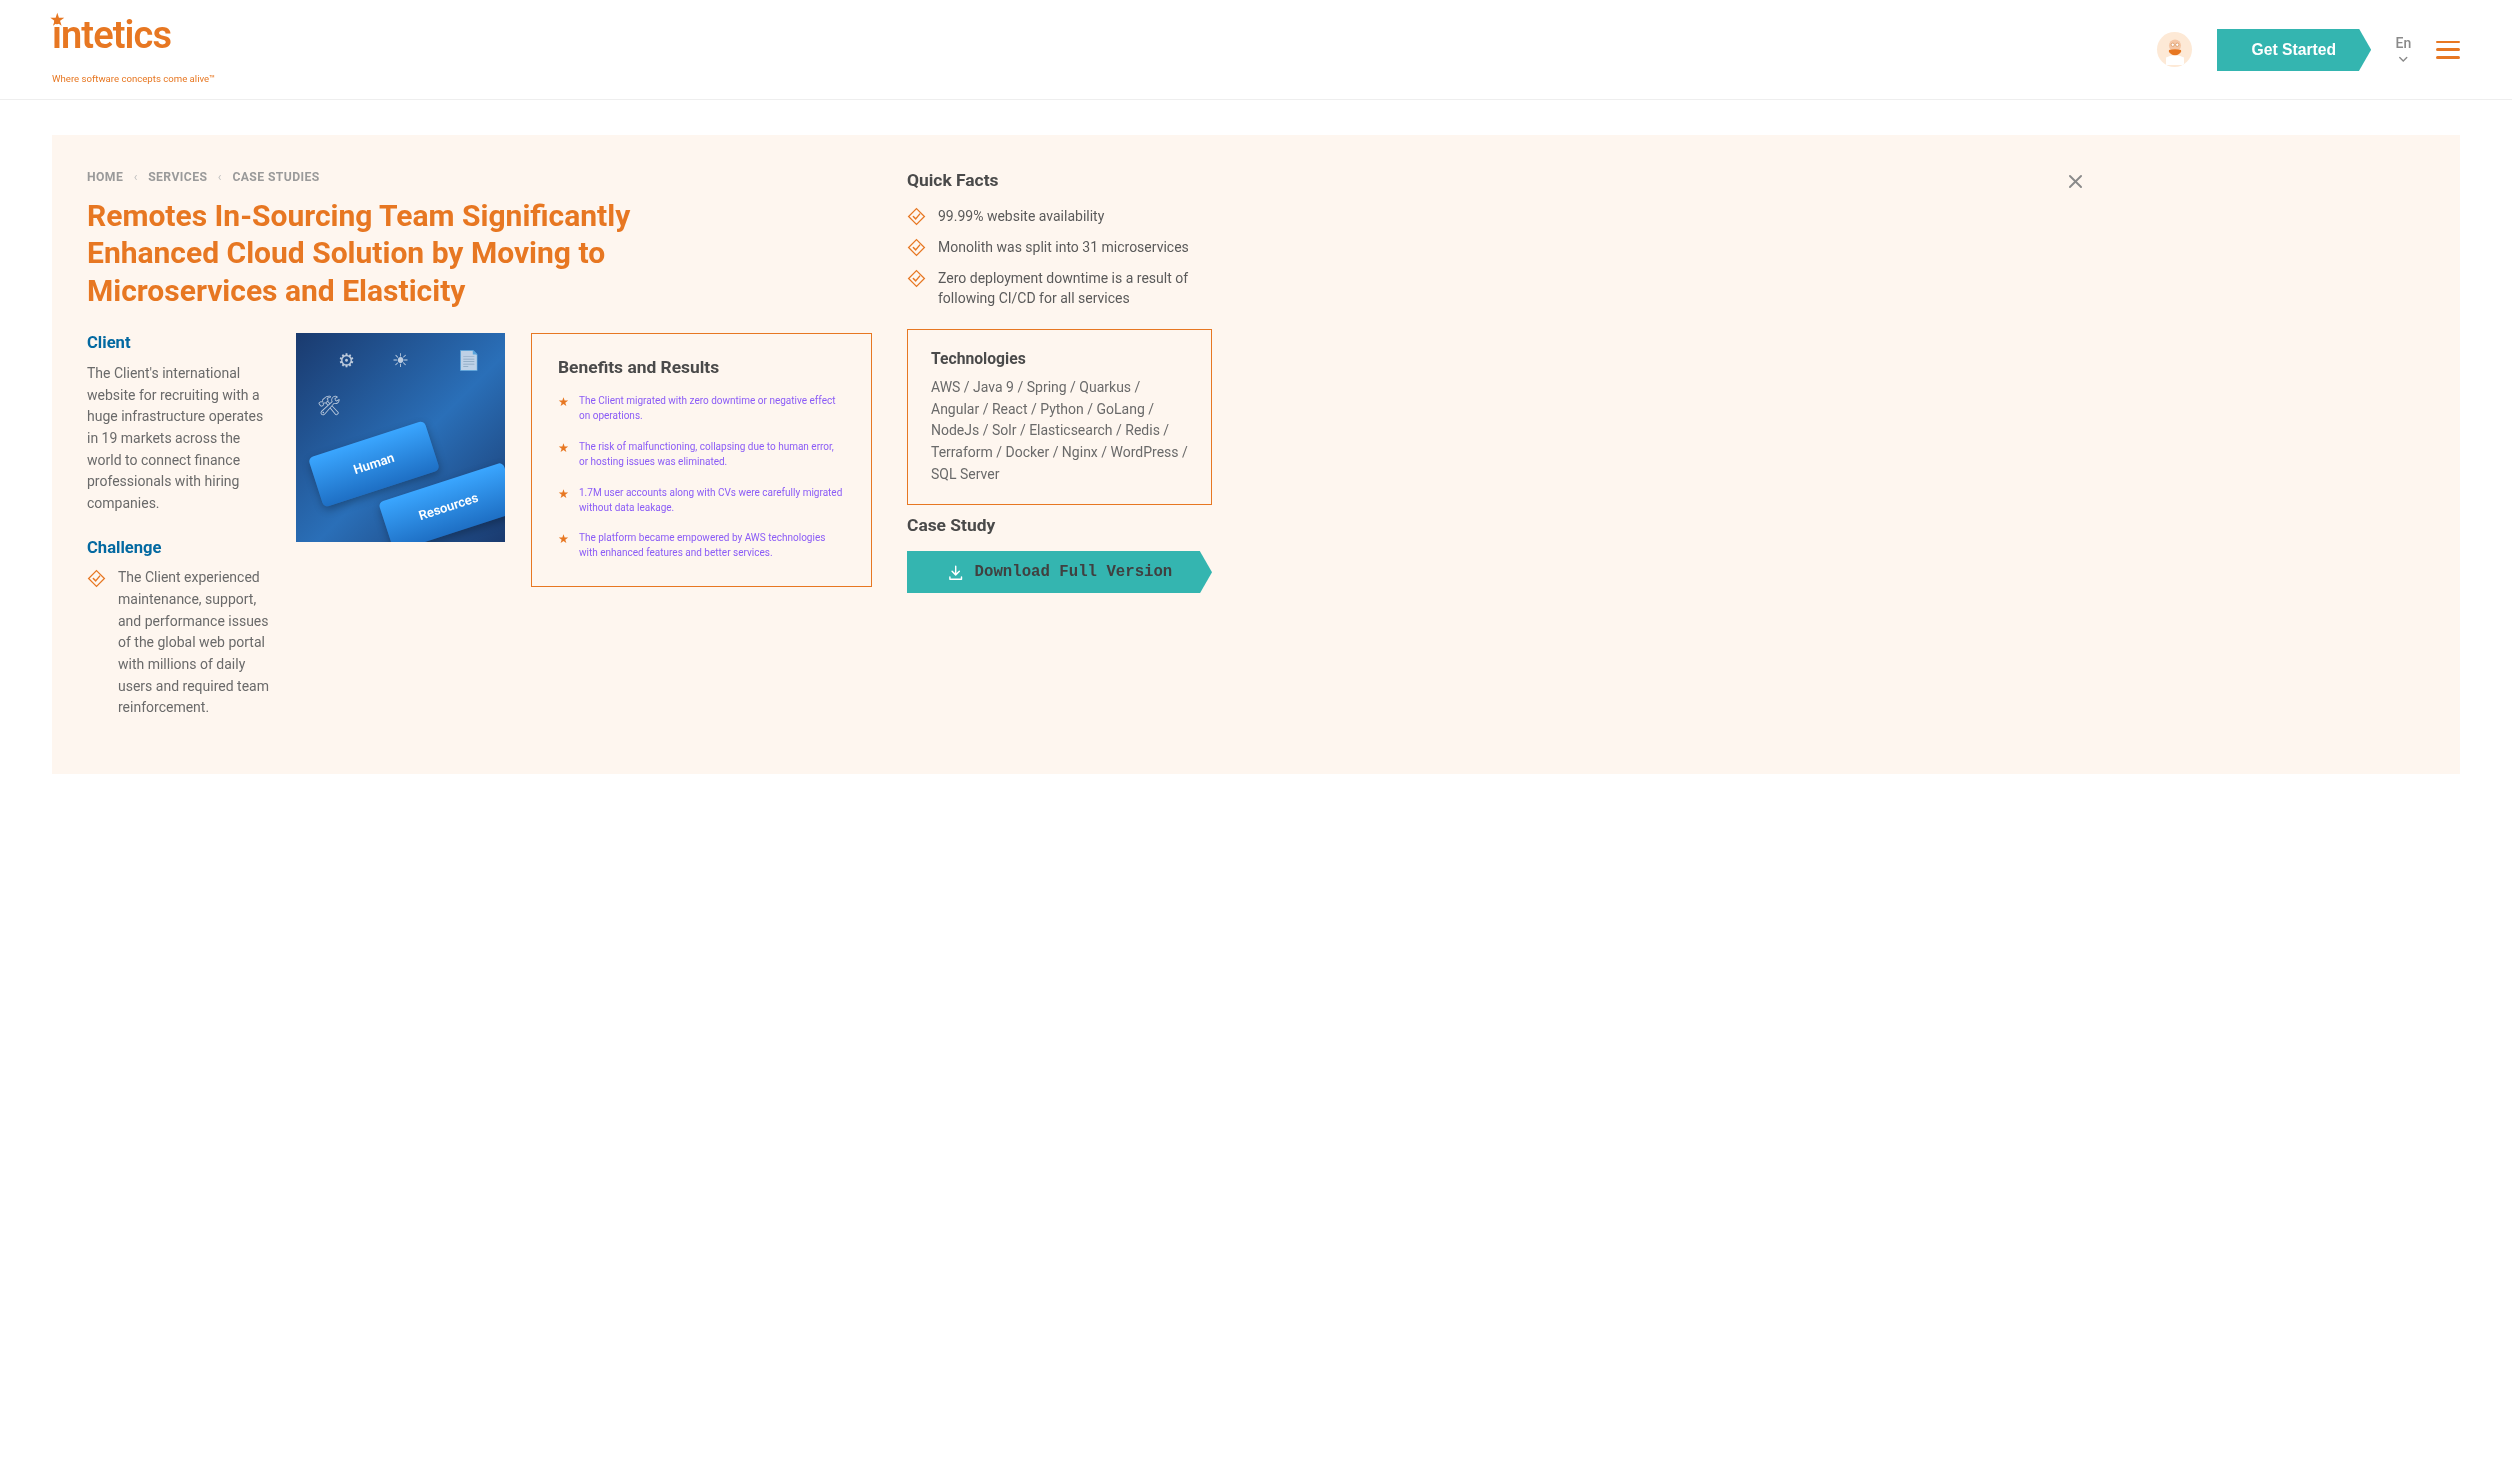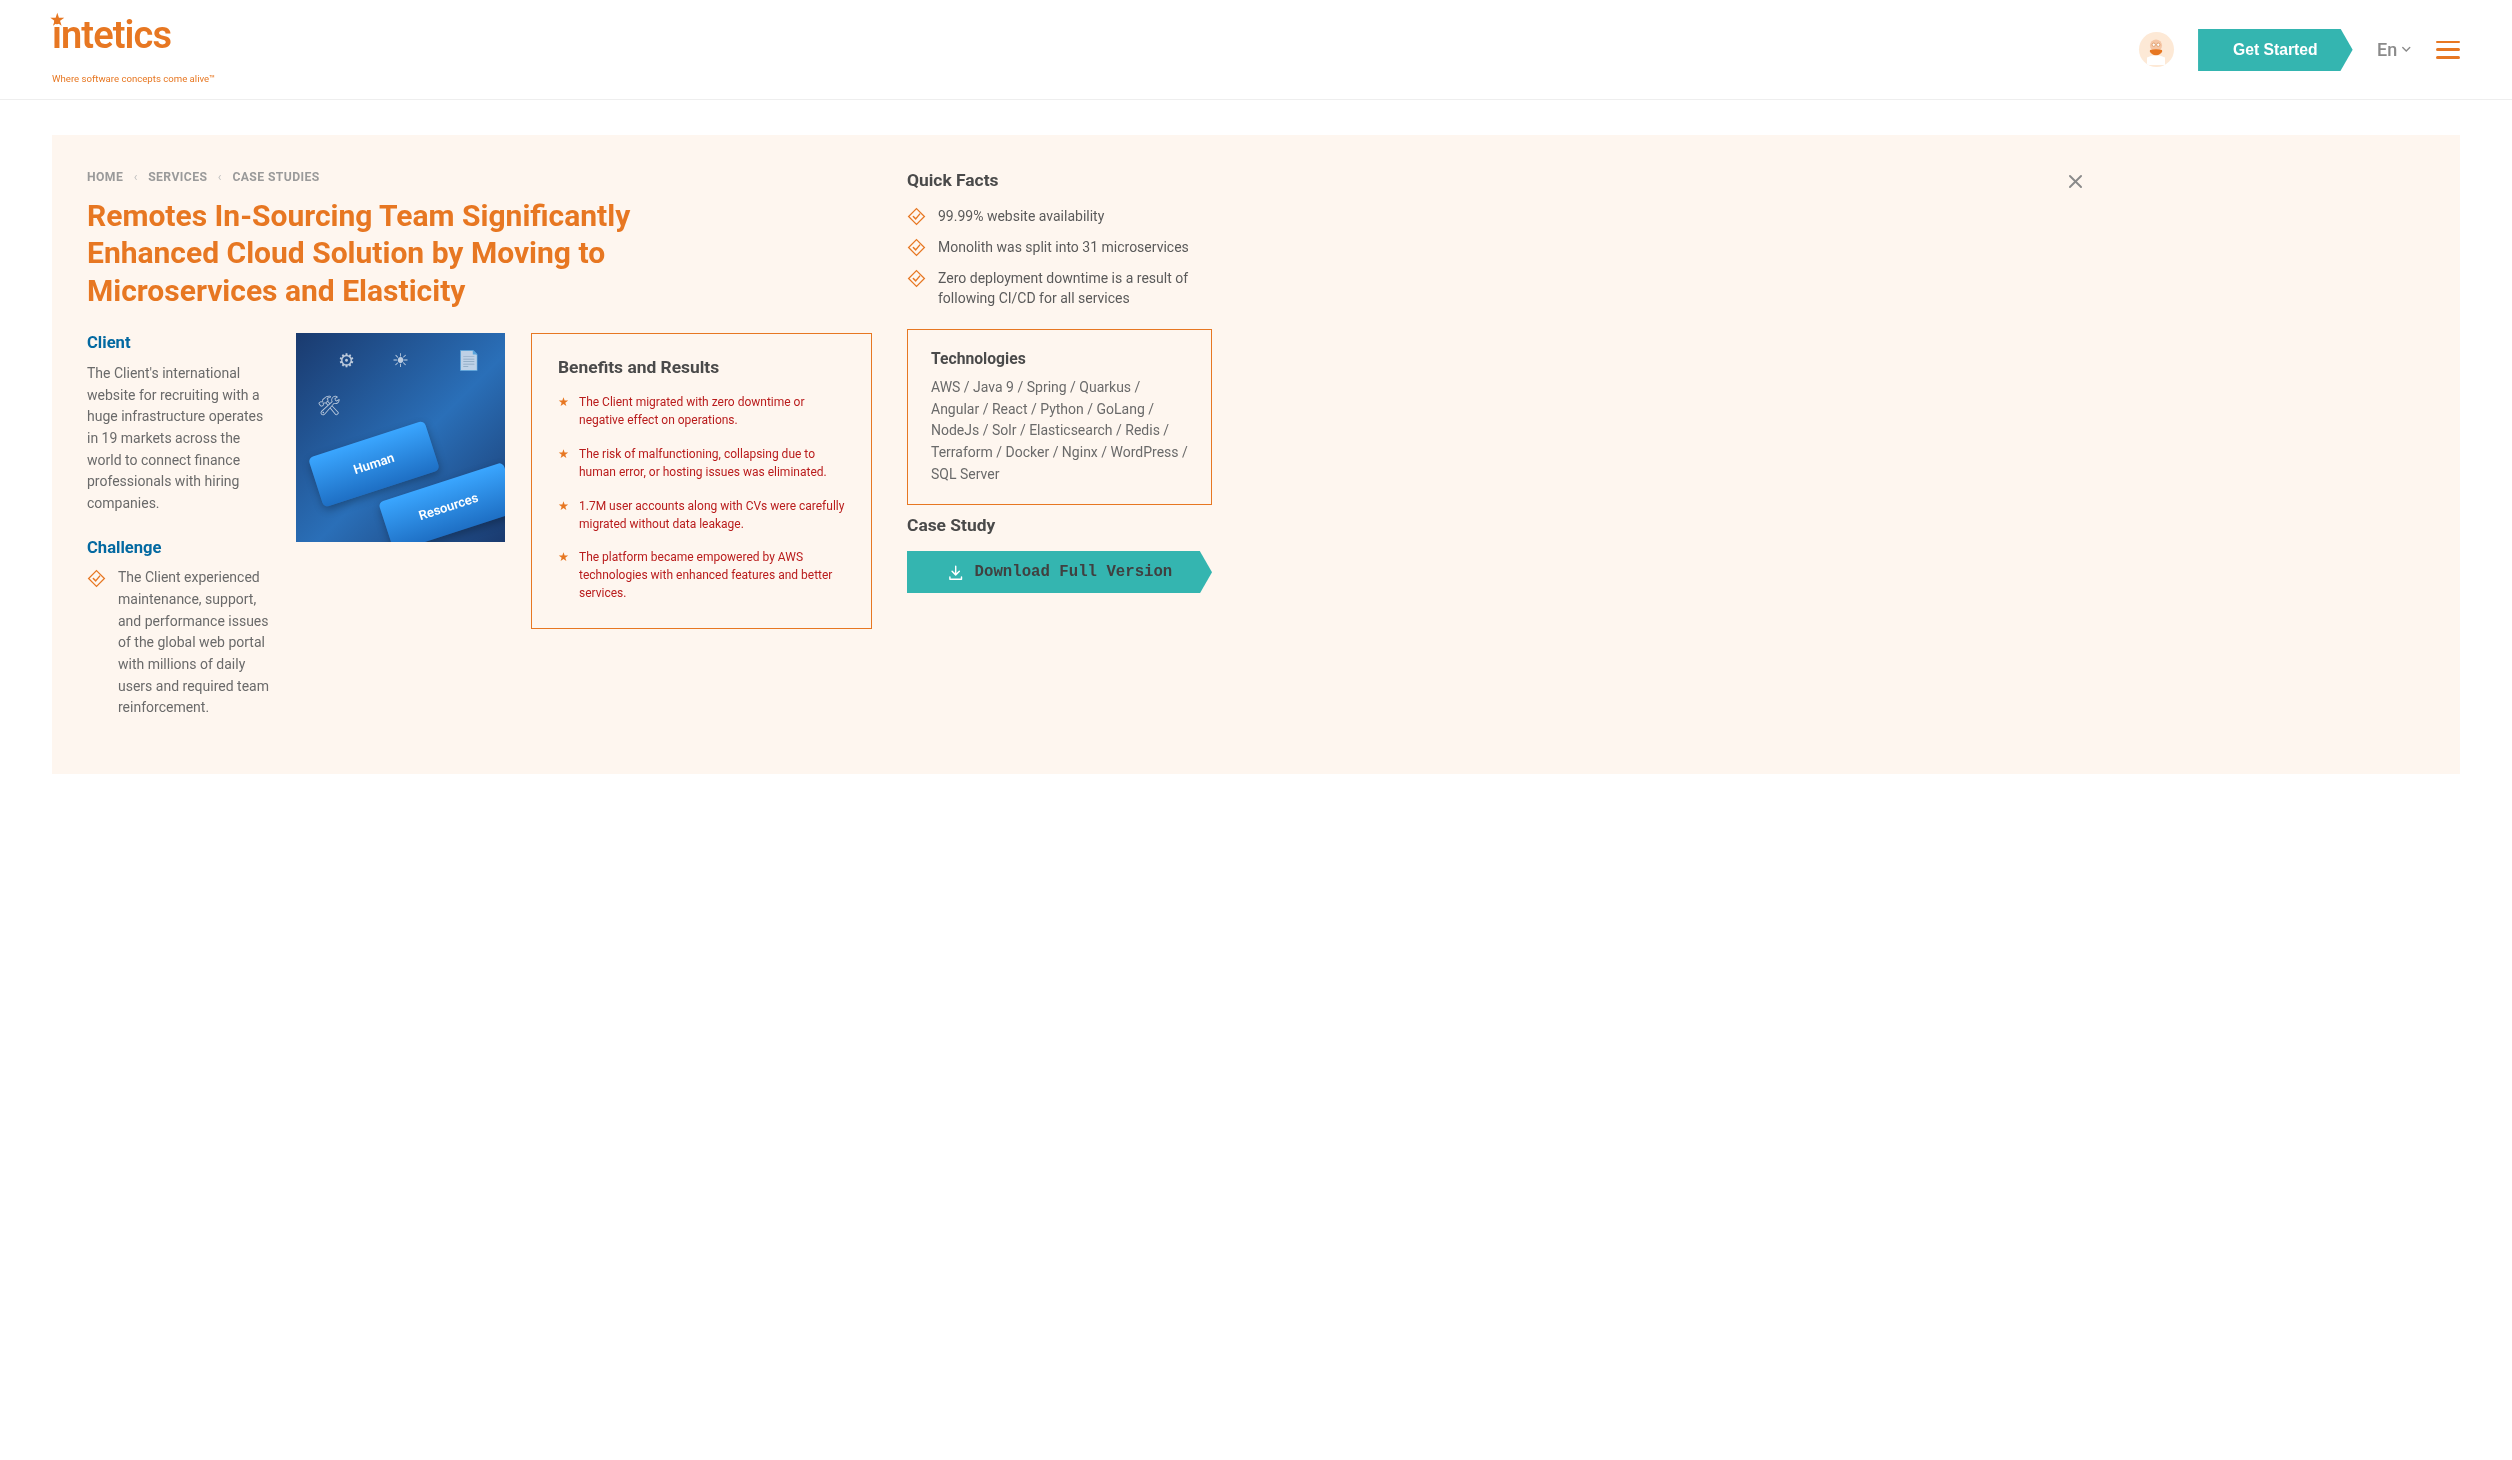--- a/index.html
+++ b/index.html
@@ -58,22 +58,23 @@
     font-weight: 600;
     font-size: 15.7px;
     padding: 12.2px 35px;
     border: none;
     cursor: pointer;
     position: relative;
     clip-path: polygon(0 0, calc(100% - 12.2px) 0, 100% 50%, calc(100% - 12.2px) 100%, 0 100%);
   }
   .lang-switch {
     display: flex; align-items: center; gap: 3.5px;
-    font-size: 18px; color: #8a8a8a; cursor: pointer;
+    font-size: 14px; color: #8a8a8a; cursor: pointer;
     font-weight: 500;
+    flex-direction: column;
   }
   .hamburger {
     display: flex; flex-direction: column; gap: 5.2px;
     cursor: pointer;
   }
   .hamburger span {
     width: 24.4px; height: 2.6px; background: #e77722; border-radius: 1.7px;
   }
 
   
@@ -191,23 +192,23 @@
     background: transparent;
   }
   .benefits h3 {
     font-size: 17.4px; font-weight: 700; color: #4a4a4a;
     margin-bottom: 15.7px;
   }
   .star-list { list-style: none; }
   .star-list li {
     position: relative;
     padding-left: 21px;
-    font-size: 12px;
+    font-size: 10px;
     line-height: 1.5;
-    color: #b91c1c;
+    color: #8b5cf6;
     margin-bottom: 15.7px;
   }
   .star-list li::before {
     content: "★";
     position: absolute; left: 0; top: 0;
     color: #e77722;
     font-size: 12.2px;
   }
   .star-list li:last-child { margin-bottom: 0; }
 

